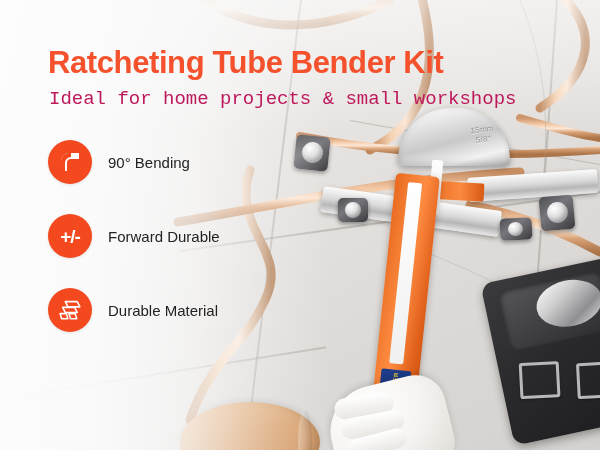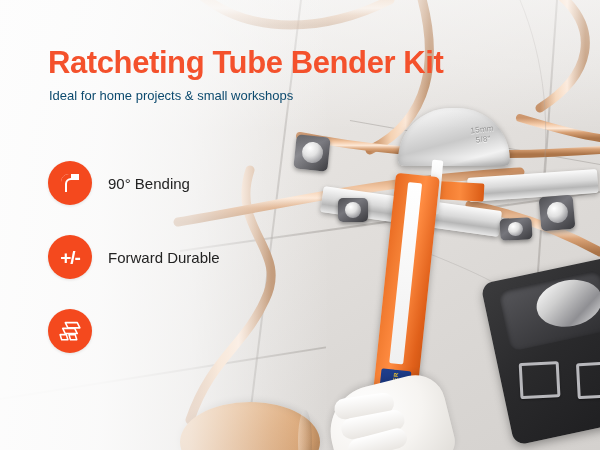--- a/index.html
+++ b/index.html
@@ -270,28 +270,29 @@
     left: 48px; top: 45px;
     font-size: 31px;
     font-weight: bold;
     color: #F4512C;
     letter-spacing: -0.4px;
     white-space: nowrap;
   }
   .subtitle {
     position: absolute;
     left: 49px; top: 88px;
-    font-size: 13px;
-    color: #0c4a6e;
+    font-size: 19px;
+    color: #be185d;
     white-space: nowrap;
+    font-family: Liberation Mono, monospace;
   }
 
   .features {
     position: absolute;
-    left: 48px; top: 160px;
+    left: 48px; top: 139px;
   }
   .feature {
     display: flex;
     align-items: center;
     height: 46px;
     margin-bottom: 28px;
   }
   .feature:last-child { margin-bottom: 0; }
   .f-icon {
     width: 44px;
@@ -437,17 +438,18 @@
 
       <div class="feature">
         <div class="f-icon">
           <svg width="25" height="25" viewBox="0 0 24 24" fill="none" stroke="#ffffff" stroke-width="1.5" stroke-linejoin="round">
             <path d="M7 3.5 L18.5 3.5 L21 8.5 L9.5 8.5 Z"></path>
             <path d="M4.5 9 L16 9 L18.5 14 L7 14 Z"></path>
             <path d="M2 15 L8 15 L9.5 20 L3.5 20 Z"></path>
             <path d="M10.5 15 L16.5 15 L18 20 L12 20 Z"></path>
           </svg>
         </div>
+        <div class="f-label">Durable Material</div>
       </div>
 
     </div>
   </div>
 </div>
 
 </body></html>

